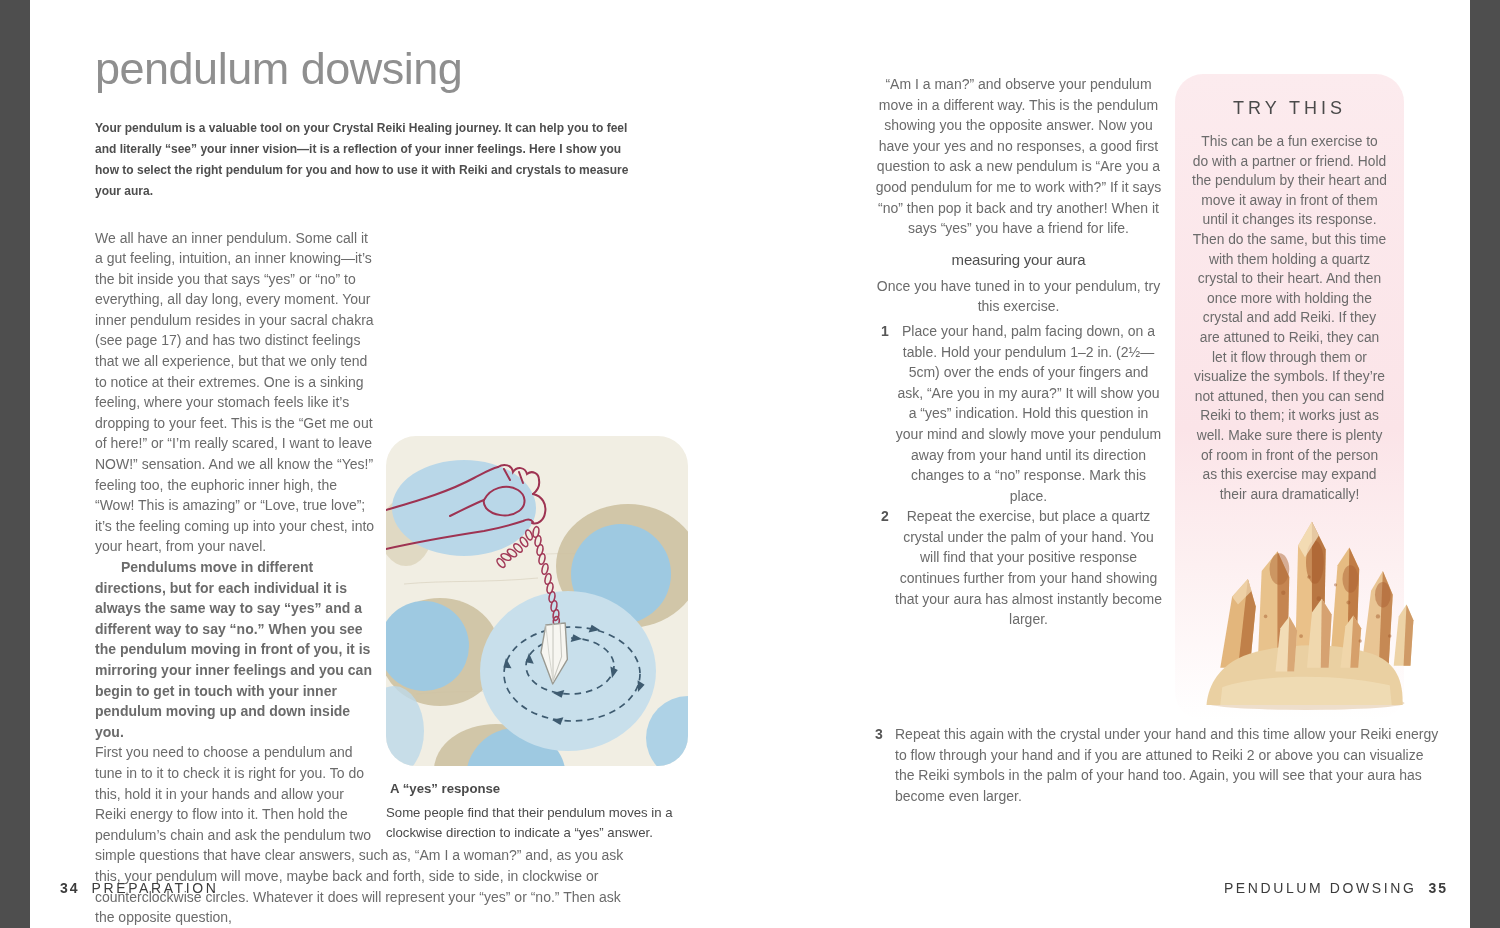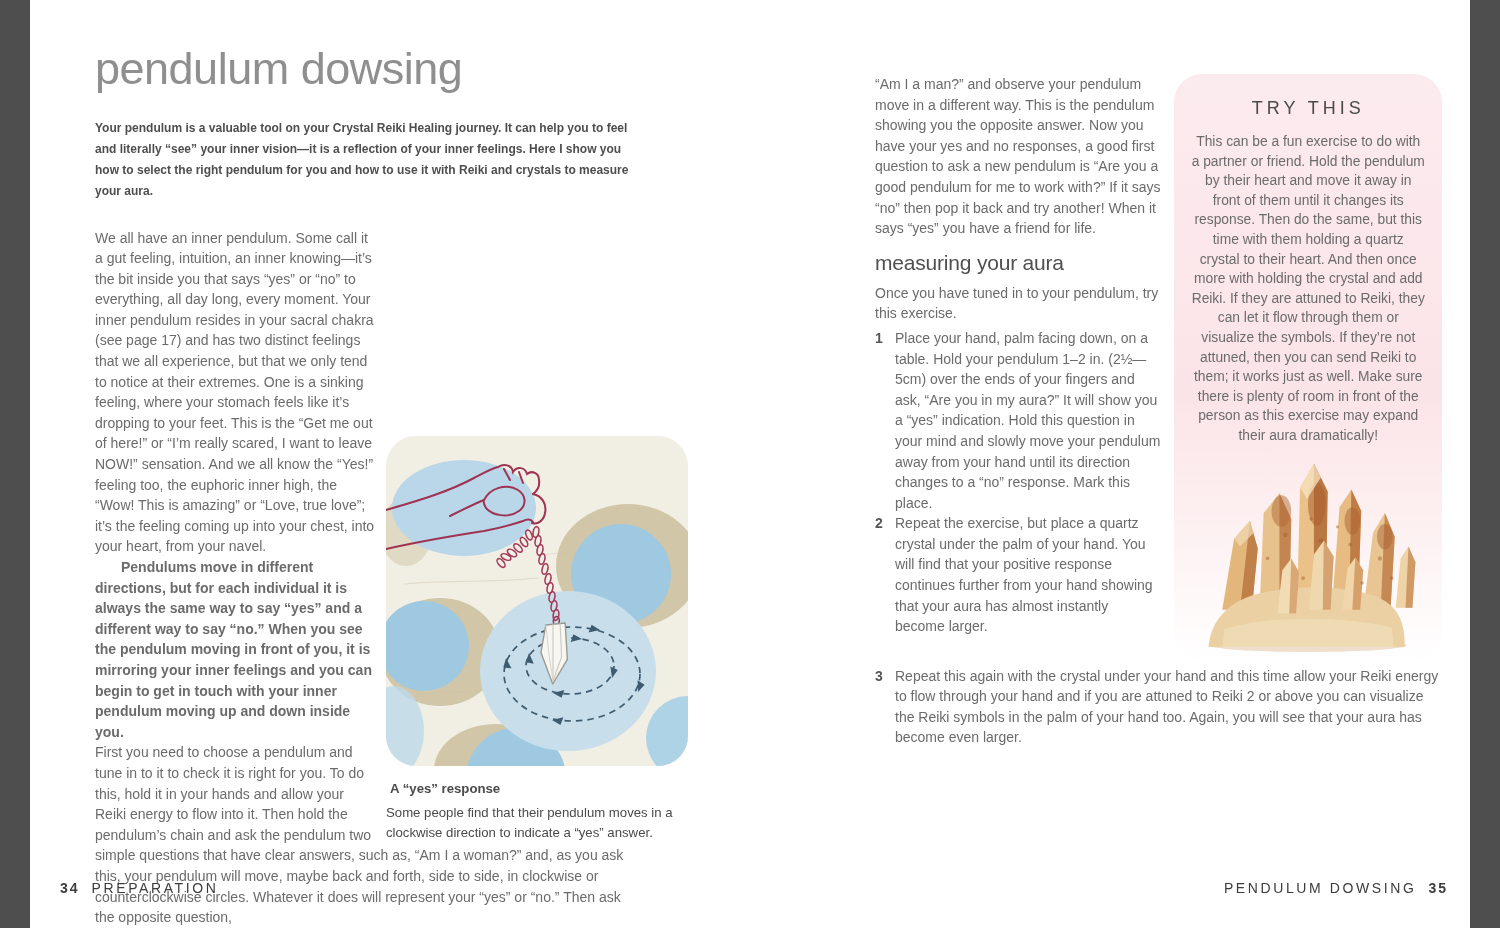--- a/index.html
+++ b/index.html
@@ -22,24 +22,24 @@
   .figure svg{display:block;}
   .caption-title{font-weight:bold;font-size:13.2px;color:#4a4a4a;margin:15px 0 7px 4px;}
   .caption-body{font-size:13.2px;line-height:20px;color:#4a4a4a;width:292px;}
   .body-text{font-size:14px;line-height:20.6px;color:#6b6b6b;margin:0;}
   .para2{text-indent:26px;font-weight:bold;}
   .sub-heading{font-size:20px;font-weight:400;color:#4f4f4f;letter-spacing:-0.2px;margin:17px 0 9px 0;}
 
   
   .right-page{position:absolute;left:875px;top:60px;width:567px;}
   .rp-row{display:flex;gap:13px;}
-  .rp-col1{width:287px;padding-top:14px;}
-  .rp-col2{width:268px;}
+  .rp-col1{width:287px;padding-top:14px;text-align:center;}
+  .rp-col2{width:229px;}
   .rpara{margin-bottom:12px;}
-  .rheading{margin:12px 0 8px 0;font-size:21px;}
+  .rheading{margin:12px 0 8px 0;font-size:15px;}
   .steps{margin-top:4px;}
   .step{display:flex;}
   .step-num{flex:none;width:20px;font-weight:bold;color:#565656;font-size:14px;line-height:20.6px;}
   .step-body{flex:1;font-size:14px;line-height:20.6px;color:#6b6b6b;}
   .step3{display:flex;width:567px;margin-top:4px;}
 
   .try-this-box{
     margin-top:14px;border-radius:28px;text-align:center;
     padding:22px 17px 6px 17px;min-height:560px;box-sizing:border-box;
     background:linear-gradient(180deg,#fcebee 0%,#fbe4e8 55%,#fdf0f1 76%,rgba(253,241,242,0) 100%);

